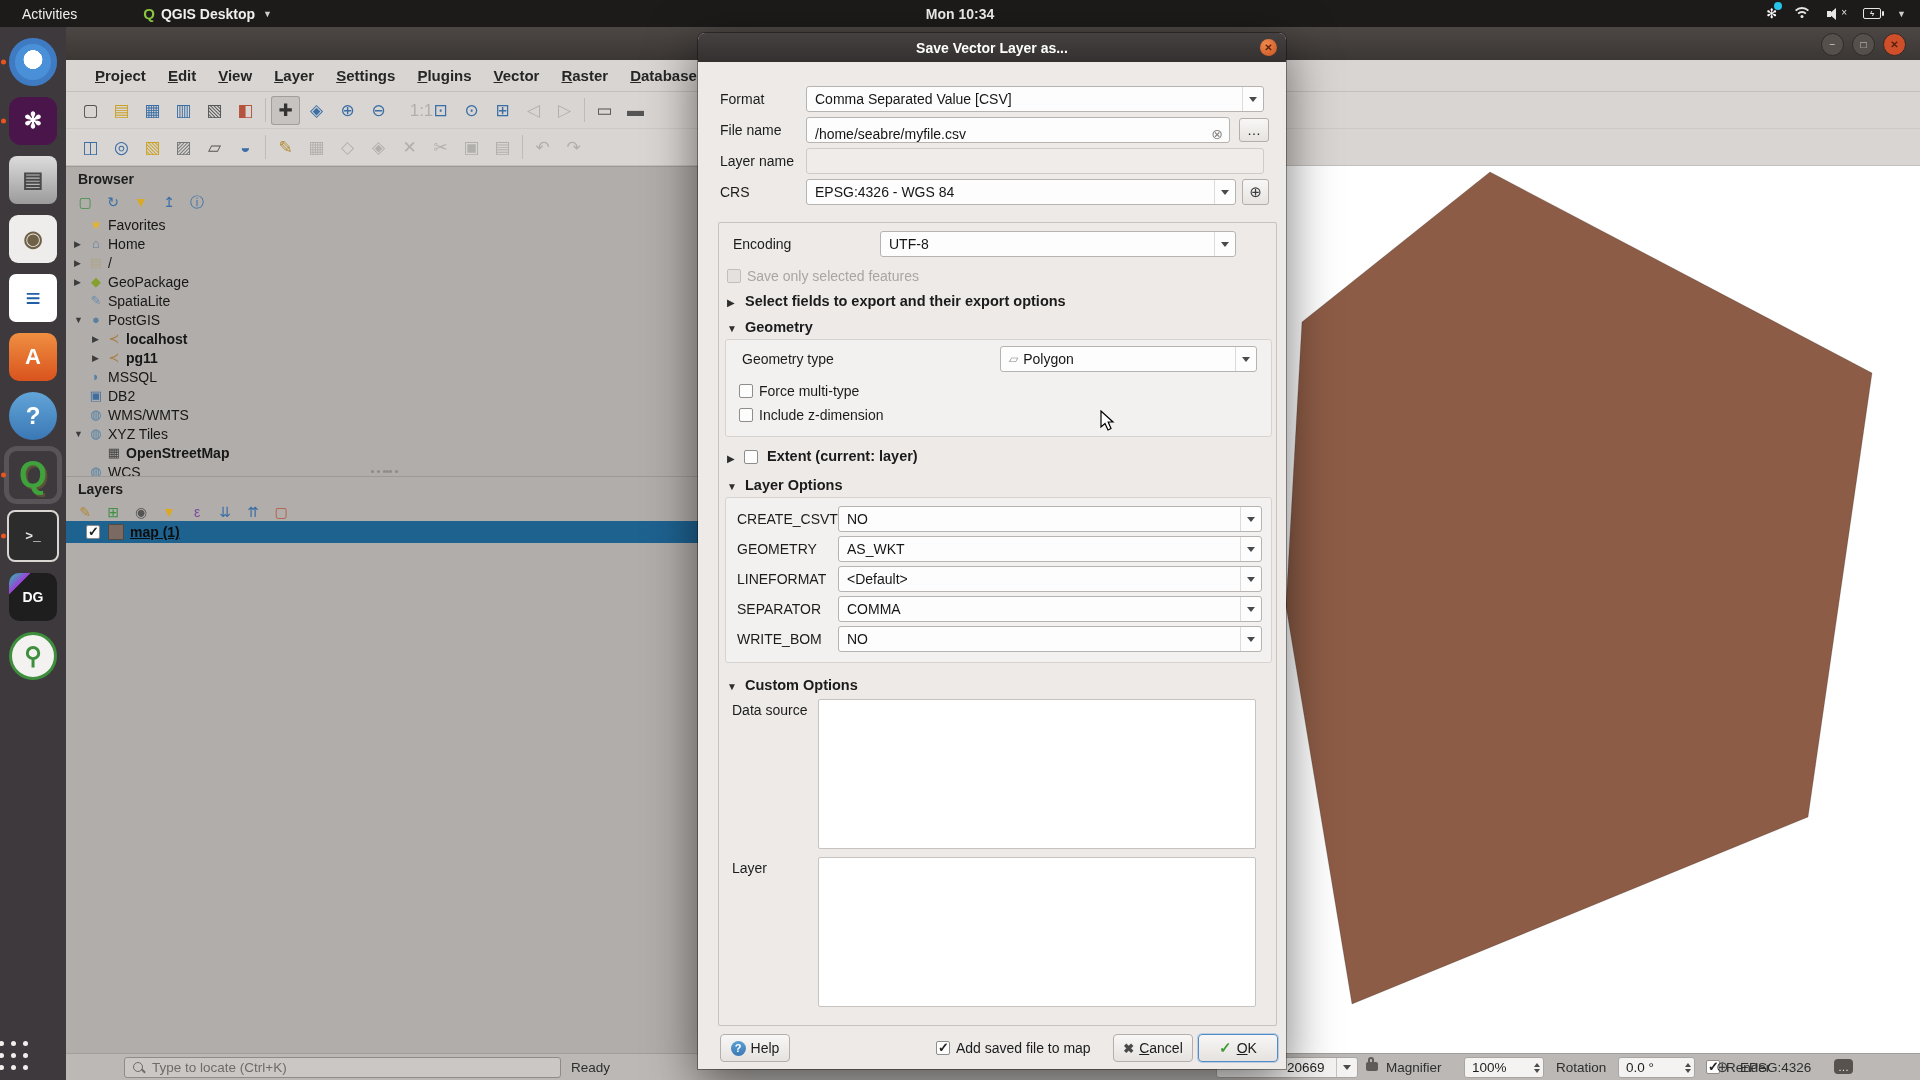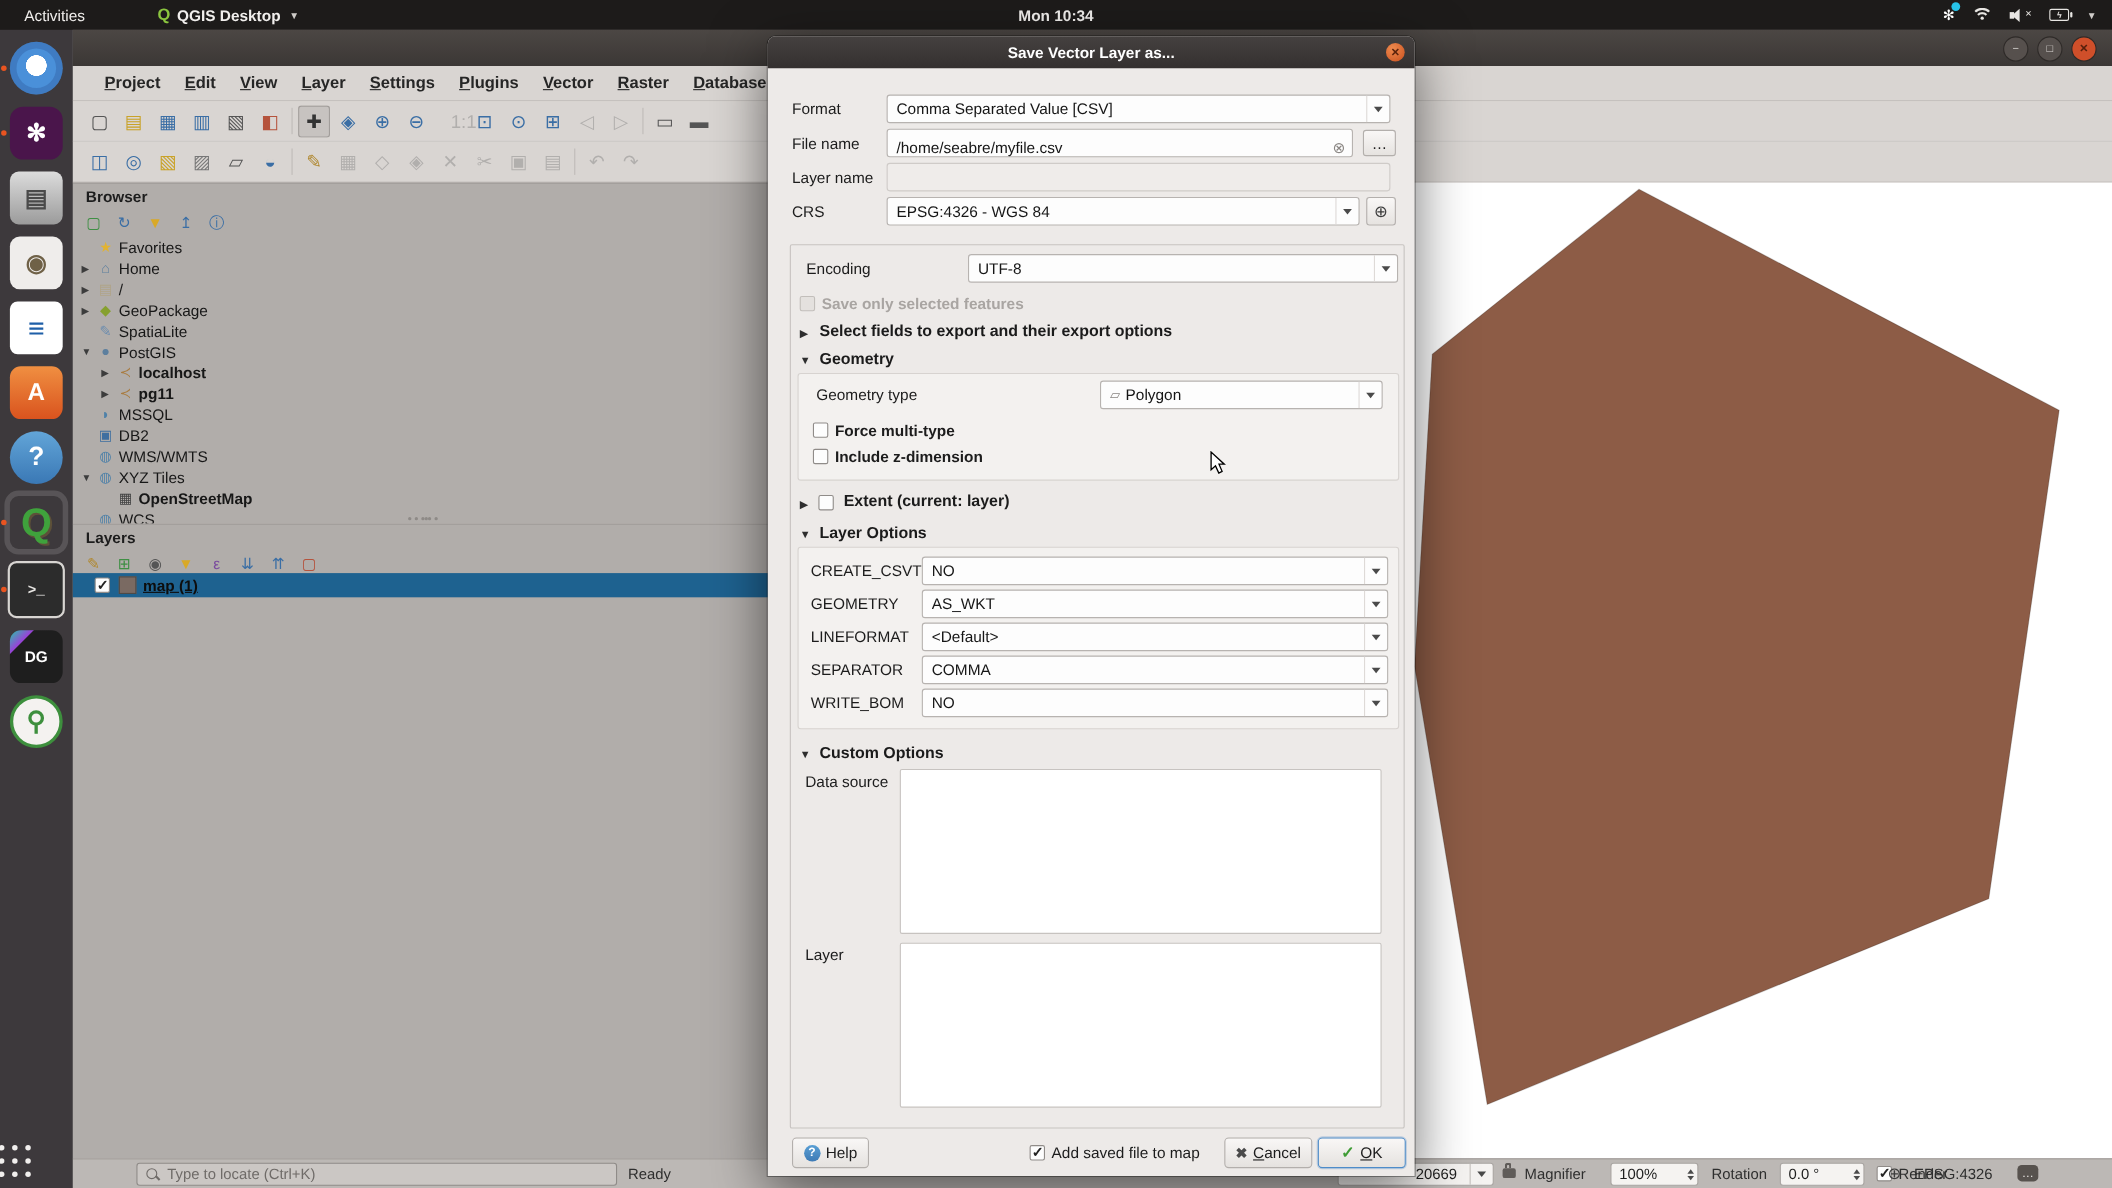--- a/index.html
+++ b/index.html
@@ -149,21 +149,21 @@
   .tinput{position:absolute;background:#fdfdfd;border:1px solid #b7b3b0;border-radius:3px;box-sizing:border-box;
     display:flex;align-items:flex-end;padding:0 6px 0 8px;color:#161616;}
   .tinput .clr{margin-left:auto;color:#8a8683;font-size:14px;}
   .tinput.dis{background:#efecea;border-color:#cfcbc8;}
   .sbtn{position:absolute;background:linear-gradient(#f9f7f6,#e6e3e0);border:1px solid #b3afac;border-radius:3px;
     box-sizing:border-box;display:flex;align-items:center;justify-content:center;font-size:14px;color:#1c1c1c;}
   .scrollarea{position:absolute;left:20px;top:189px;width:559px;height:804px;border:1px solid #c7c3c0;border-radius:2px;box-sizing:border-box;}
   .hdr{position:absolute;font-weight:700;font-size:14.5px;color:#1b1b1b;}
   .hexp{position:absolute;font-size:10px;color:#2e2e2e;}
   .group{position:absolute;background:#f3f1ef;border:1px solid #d7d3d0;border-radius:3px;box-sizing:border-box;}
-  .cblabel{position:absolute;color:#1c1c1c;font-weight:bold;}
+  .cblabel{position:absolute;color:#1c1c1c;}
   .cblabel.dis{color:#a9a5a2;}
   .lorow{position:relative;height:30px;}
   .lolabel{position:absolute;left:11px;top:7px;}
   .lo-combo{left:112px;top:2px;width:424px;height:26px;}
   .ta{position:absolute;background:#ffffff;border:1px solid #c7c3c0;border-radius:2px;box-sizing:border-box;}
   .btn{position:absolute;display:flex;align-items:center;justify-content:center;gap:5px;
     background:linear-gradient(#f9f7f6,#e5e2df);border:1px solid #b3afac;border-radius:4px;font-size:14px;color:#1c1c1c;box-sizing:border-box;}
   .btn .ul::first-letter{text-decoration:underline;}
   .btn.ok{border-color:#4e8cc9;box-shadow:0 0 0 1px rgba(78,140,201,.3);}
   .helpq{width:15px;height:15px;border-radius:50%;background:linear-gradient(#5a9fd4,#3d7ab5);color:#fff;
@@ -690,21 +690,21 @@
           <i class="arrow-dn"></i>
         </span>
     </div>
     <div class="sbtn" style="left:544px;top:146px;width:27px;height:26px;">
       <span style="font-size:15px;color:#3c3c3c;">⊕</span>
     </div>
 
     <div class="scrollarea">
 
       <span class="dlabel" style="left:14px;top:13px;">Encoding</span>
-      <div class="combo" style="left:161px;top:8px;width:391px;height:26px;">
+      <div class="combo" style="left:161px;top:8px;width:356px;height:26px;">
         <span class="cval">UTF-8</span>
         <span class="cdrop">
             <i class="arrow-dn"></i>
           </span>
       </div>
 
       <span class="cb dis" style="position:absolute;left:8px;top:46px;"></span>
       <span class="cblabel dis" style="left:28px;top:45px;">Save only selected features</span>
 
       <span class="hexp" style="left:8px;top:74px;">▶</span>

